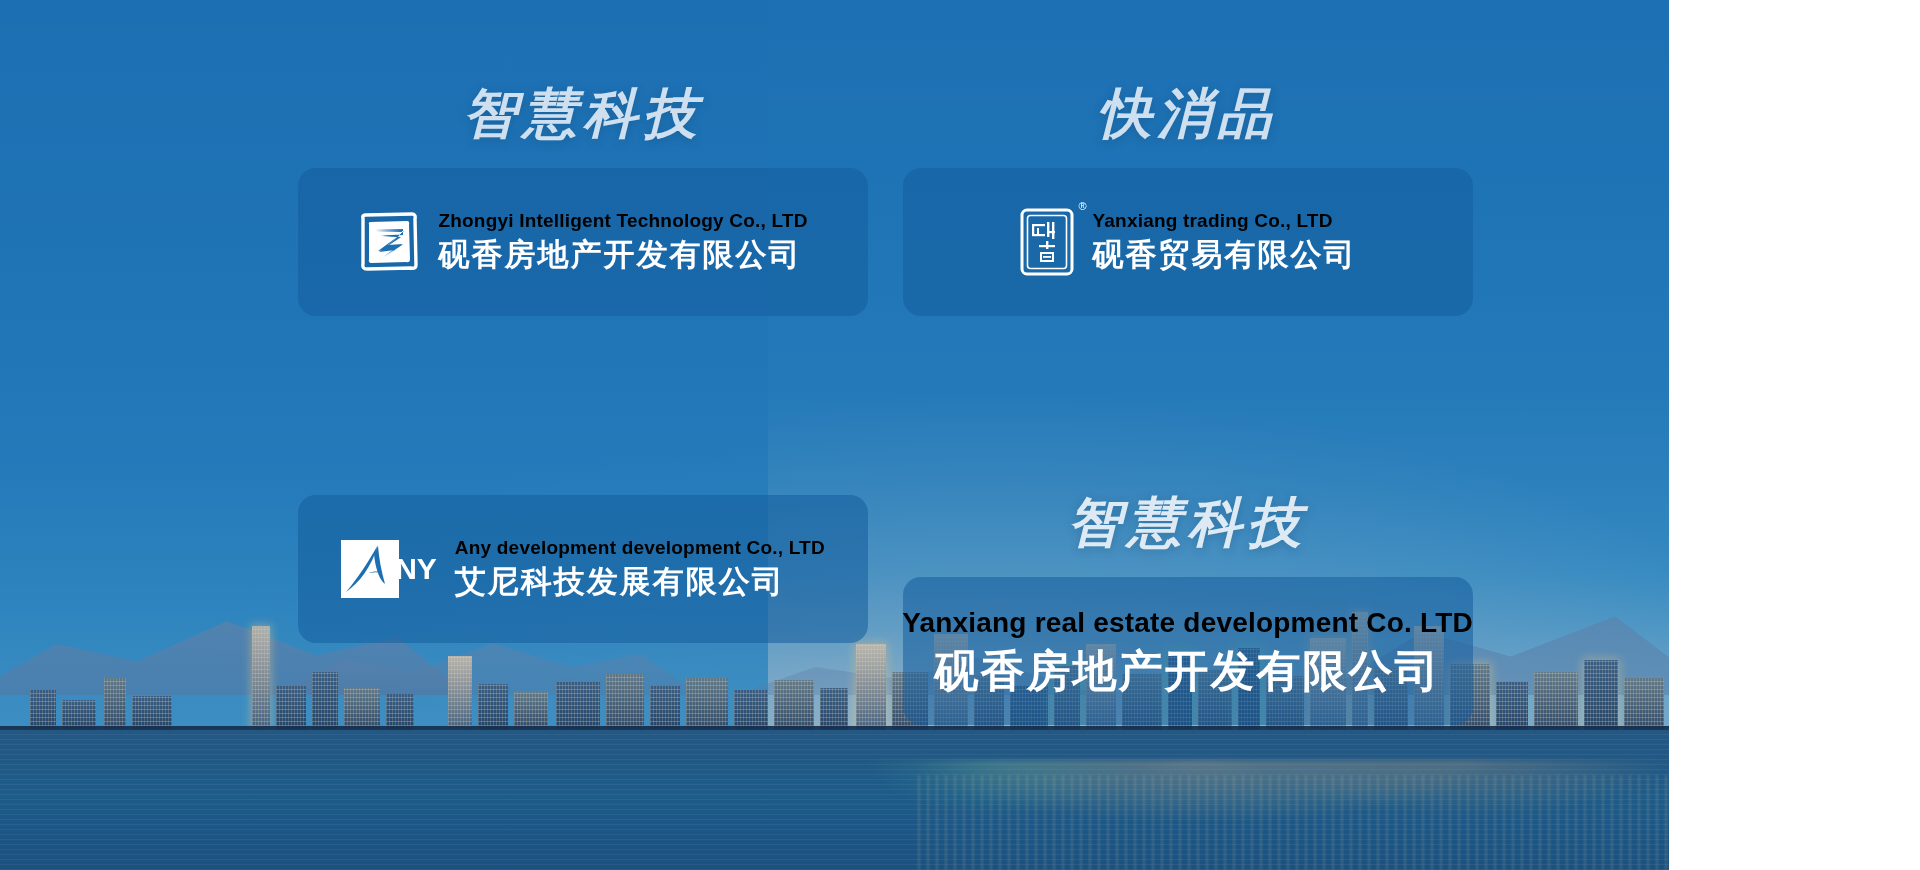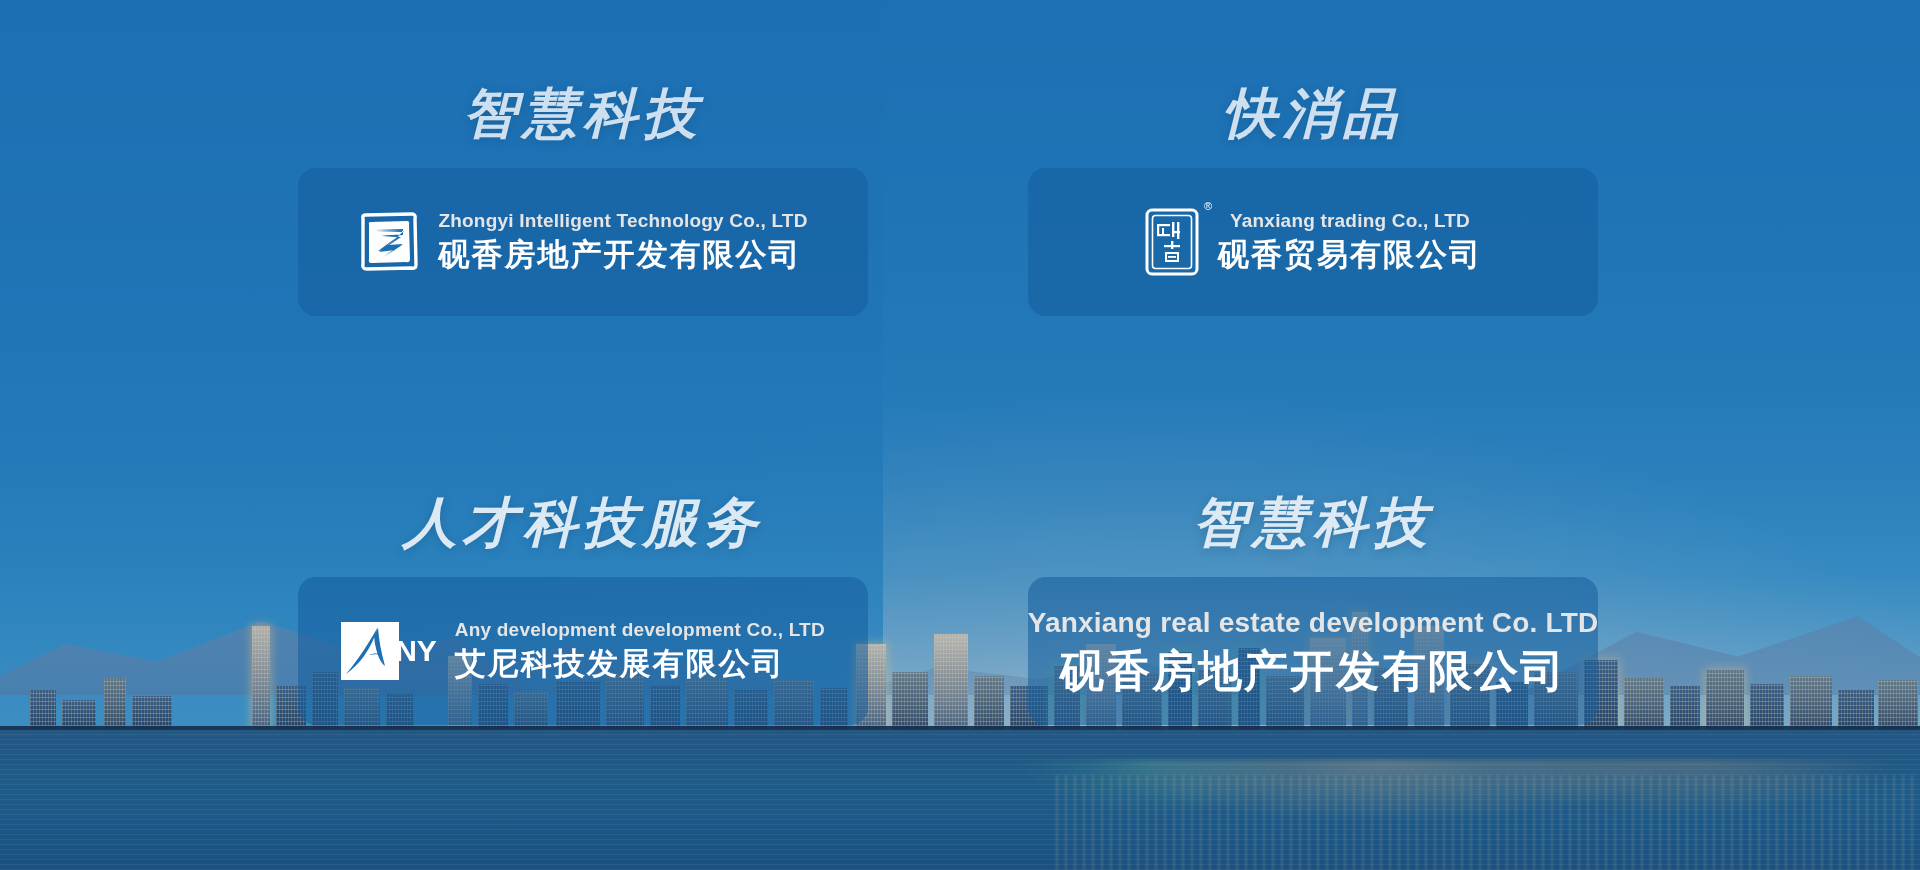--- a/index.html
+++ b/index.html
@@ -7,21 +7,21 @@
 
   html, body {
     width: 1920px;
     height: 870px;
     overflow: hidden;
     font-family: "Liberation Sans", "DejaVu Sans", sans-serif;
   }
 
   #stage {
     position: relative;
-    width: 1920px;
+    width: 1669px;
     height: 870px;
     background: #2173b5;
     overflow: hidden;
   }
 
   
   .bg-sky {
     position: absolute; inset: 0;
     background:
       radial-gradient(ellipse 1400px 700px at 60% 95%, rgba(214,206,201,0.55) 0%, rgba(190,192,200,0.30) 28%, rgba(60,130,190,0.0) 62%),
@@ -154,27 +154,26 @@
     padding: 0 26px;
   }
   .card.no-logo { justify-content: center; }
 
   .logo { flex: 0 0 auto; display: flex; align-items: center; }
 
   .company { display: flex; flex-direction: column; justify-content: center; }
   .company.center { align-items: center; text-align: center; }
 
   .company-en {
-    color: #e5e5e5;
+    color: #000000;
     font-size: 19px;
     font-weight: 700;
     letter-spacing: .2px;
     line-height: 1.25;
     white-space: nowrap;
-    text-align: center;
   }
   .company-cn {
     color: #ffffff;
     font-size: 31px;
     font-weight: 700;
     letter-spacing: 2px;
     line-height: 1.25;
     margin-top: 3px;
     white-space: nowrap;
   }
@@ -322,21 +321,20 @@
           <span class="company">
             <span class="company-en">Yanxiang trading Co., LTD</span>
             <span class="company-cn">砚香贸易有限公司</span>
           </span>
         </div>
       </div>
     </div>
 
     <div class="cell c3">
       <div class="cell-inner">
-        <div class="section-title">人才科技服务</div>
         <div class="card">
           <span class="logo logo-any">
             <span class="sq">
               <svg width="58" height="58" viewBox="0 0 58 58" aria-hidden="true">
                 <rect width="58" height="58" fill="#ffffff"></rect>
                 <path d="M37 5 C30 17 18 37 5 52 C18 43 30 28 37 5 Z" fill="#1d6fb3"></path>
                 <path d="M37 6 C38 18 40 30 44 44 C38 40 34 26 33 14 Z" fill="#1d6fb3"></path>
                 <path d="M28 33 C32 31 38 31 42 33 C37 32 33 32 28 33 Z" fill="#1d6fb3"></path>
               </svg>
             </span>

